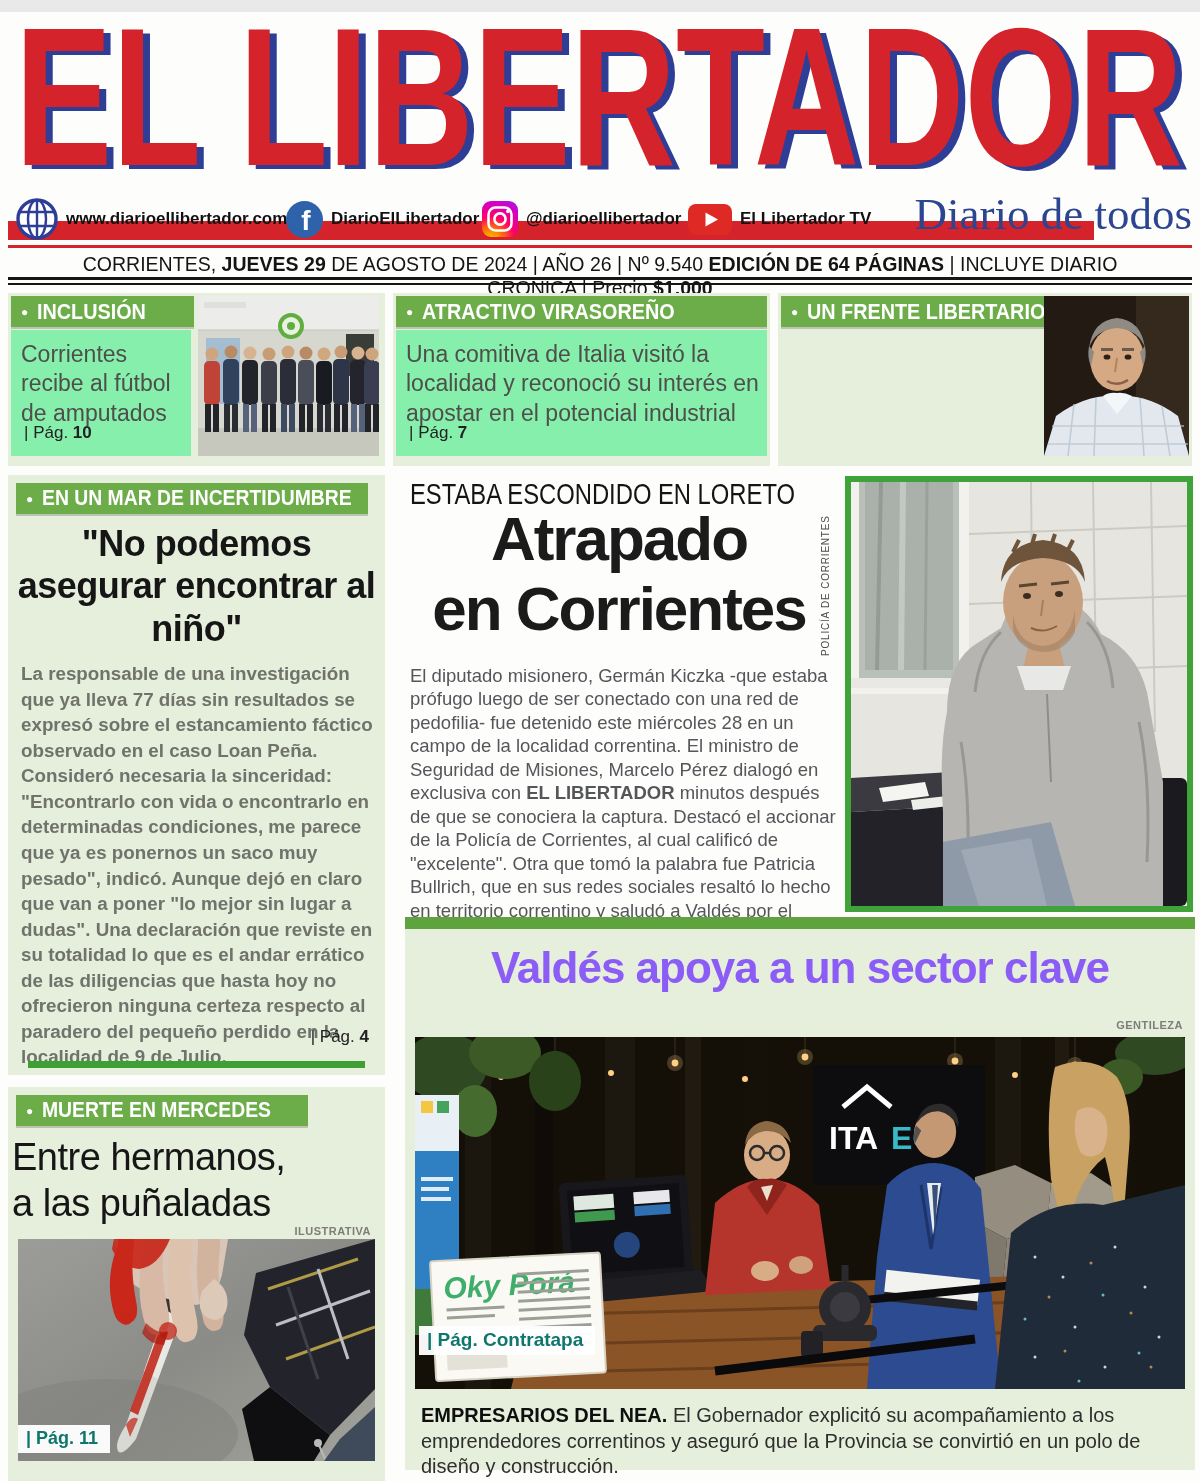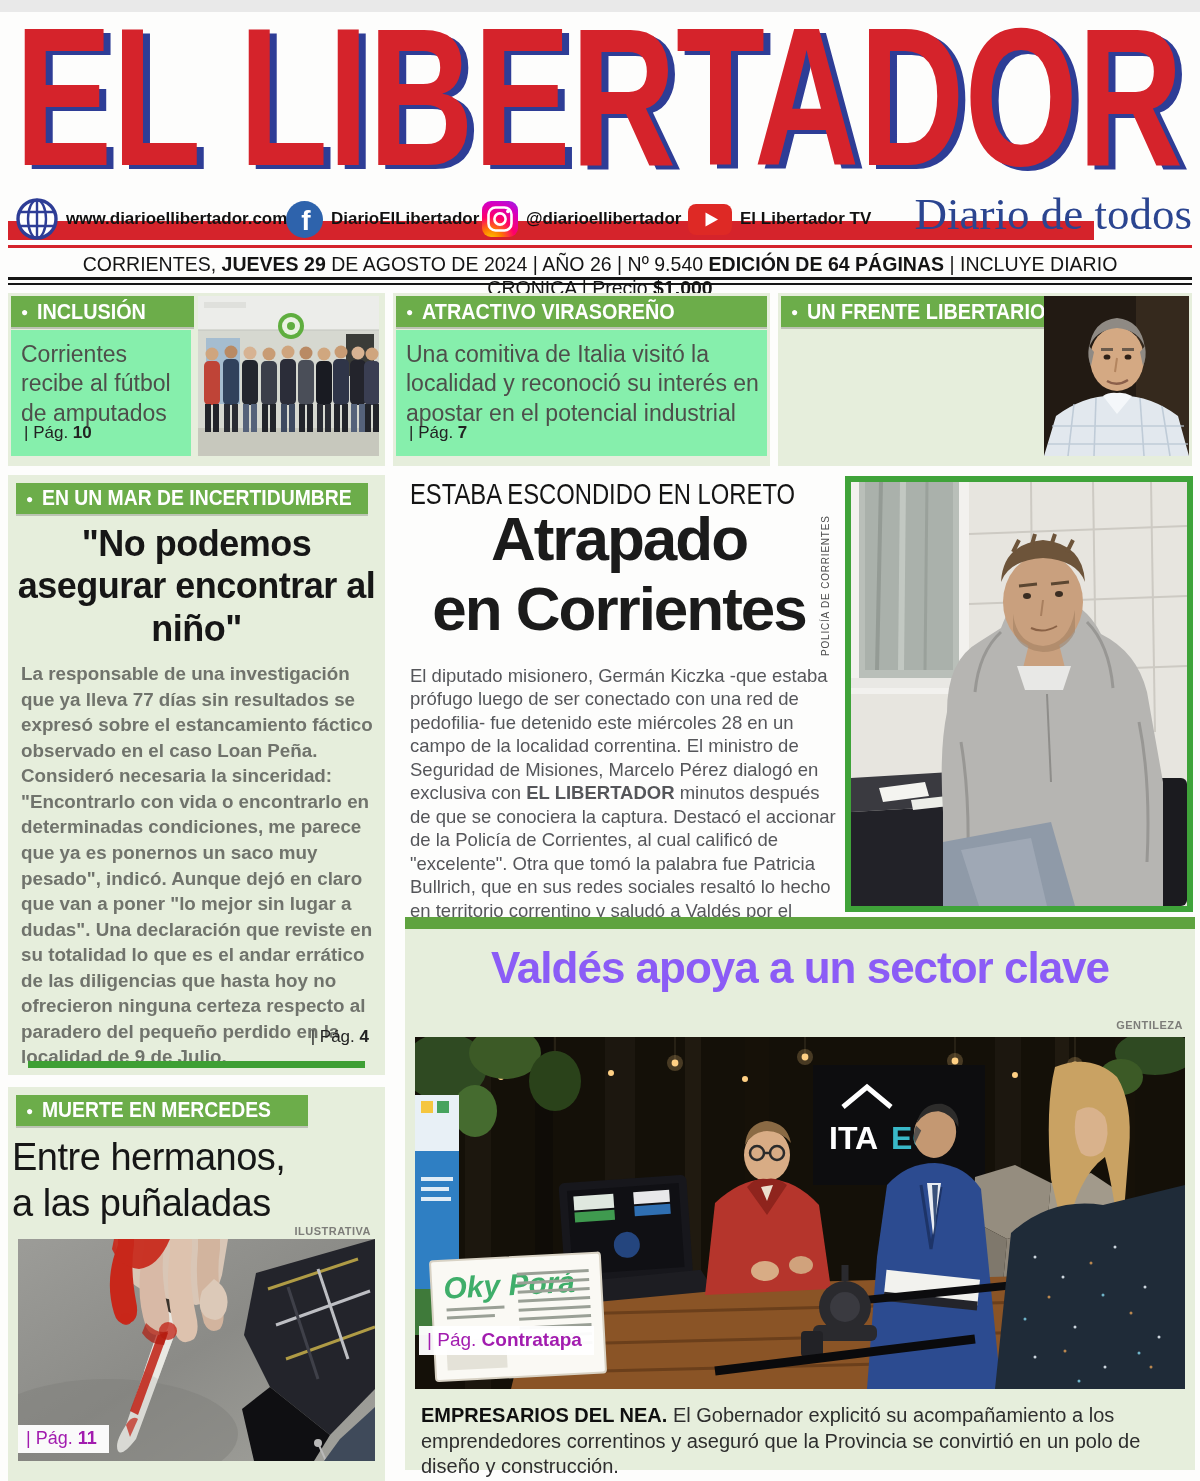--- a/index.html
+++ b/index.html
@@ -29,22 +29,22 @@
                border-top:3px solid #161616;border-bottom:2px solid #161616;}
 
   
   .gbar{background:#6CAD4A;color:#fff;display:flex;align-items:center;gap:9px;
         padding:0 10px;font-weight:700;box-shadow:0 2px 0 rgba(0,0,0,.18);white-space:nowrap;}
   .gbar .blt{font-size:12px;line-height:1;}
   .cond{display:inline-block;transform:scaleX(.9);transform-origin:left center;white-space:nowrap;}
   .panel{position:absolute;background:#E6EEDC;}
   .pageref{font-size:17px;color:#222;}
   .pageref b{font-weight:700;}
-  .photo-label{position:absolute;background:rgba(255,255,255,.96);color:#a21caf;
-               font-size:18px;padding:3px 12px 4px 8px;white-space:nowrap;}
+  .photo-label{position:absolute;background:rgba(255,255,255,.96);color:#0f766e;
+               font-size:18px;padding:3px 12px 4px 8px;white-space:nowrap;font-weight:bold;}
   .credit{font-size:11px;color:#7d7d79;letter-spacing:.5px;font-weight:700;}
 
   
   .teaser{position:absolute;top:281px;height:173px;background:#E6EEDC;}
   .t-bar{position:absolute;left:3px;top:3px;height:31px;font-size:22px;}
   .t-card{position:absolute;left:3px;top:37px;bottom:10px;background:#86efac;padding:10px 8px 8px 10px;}
   .t-text{font-size:23px;color:#4e4f4b;line-height:1.28;}
   .t-page{position:absolute;left:13px;bottom:13px;}
   .t-photo{position:absolute;top:3px;}
 

